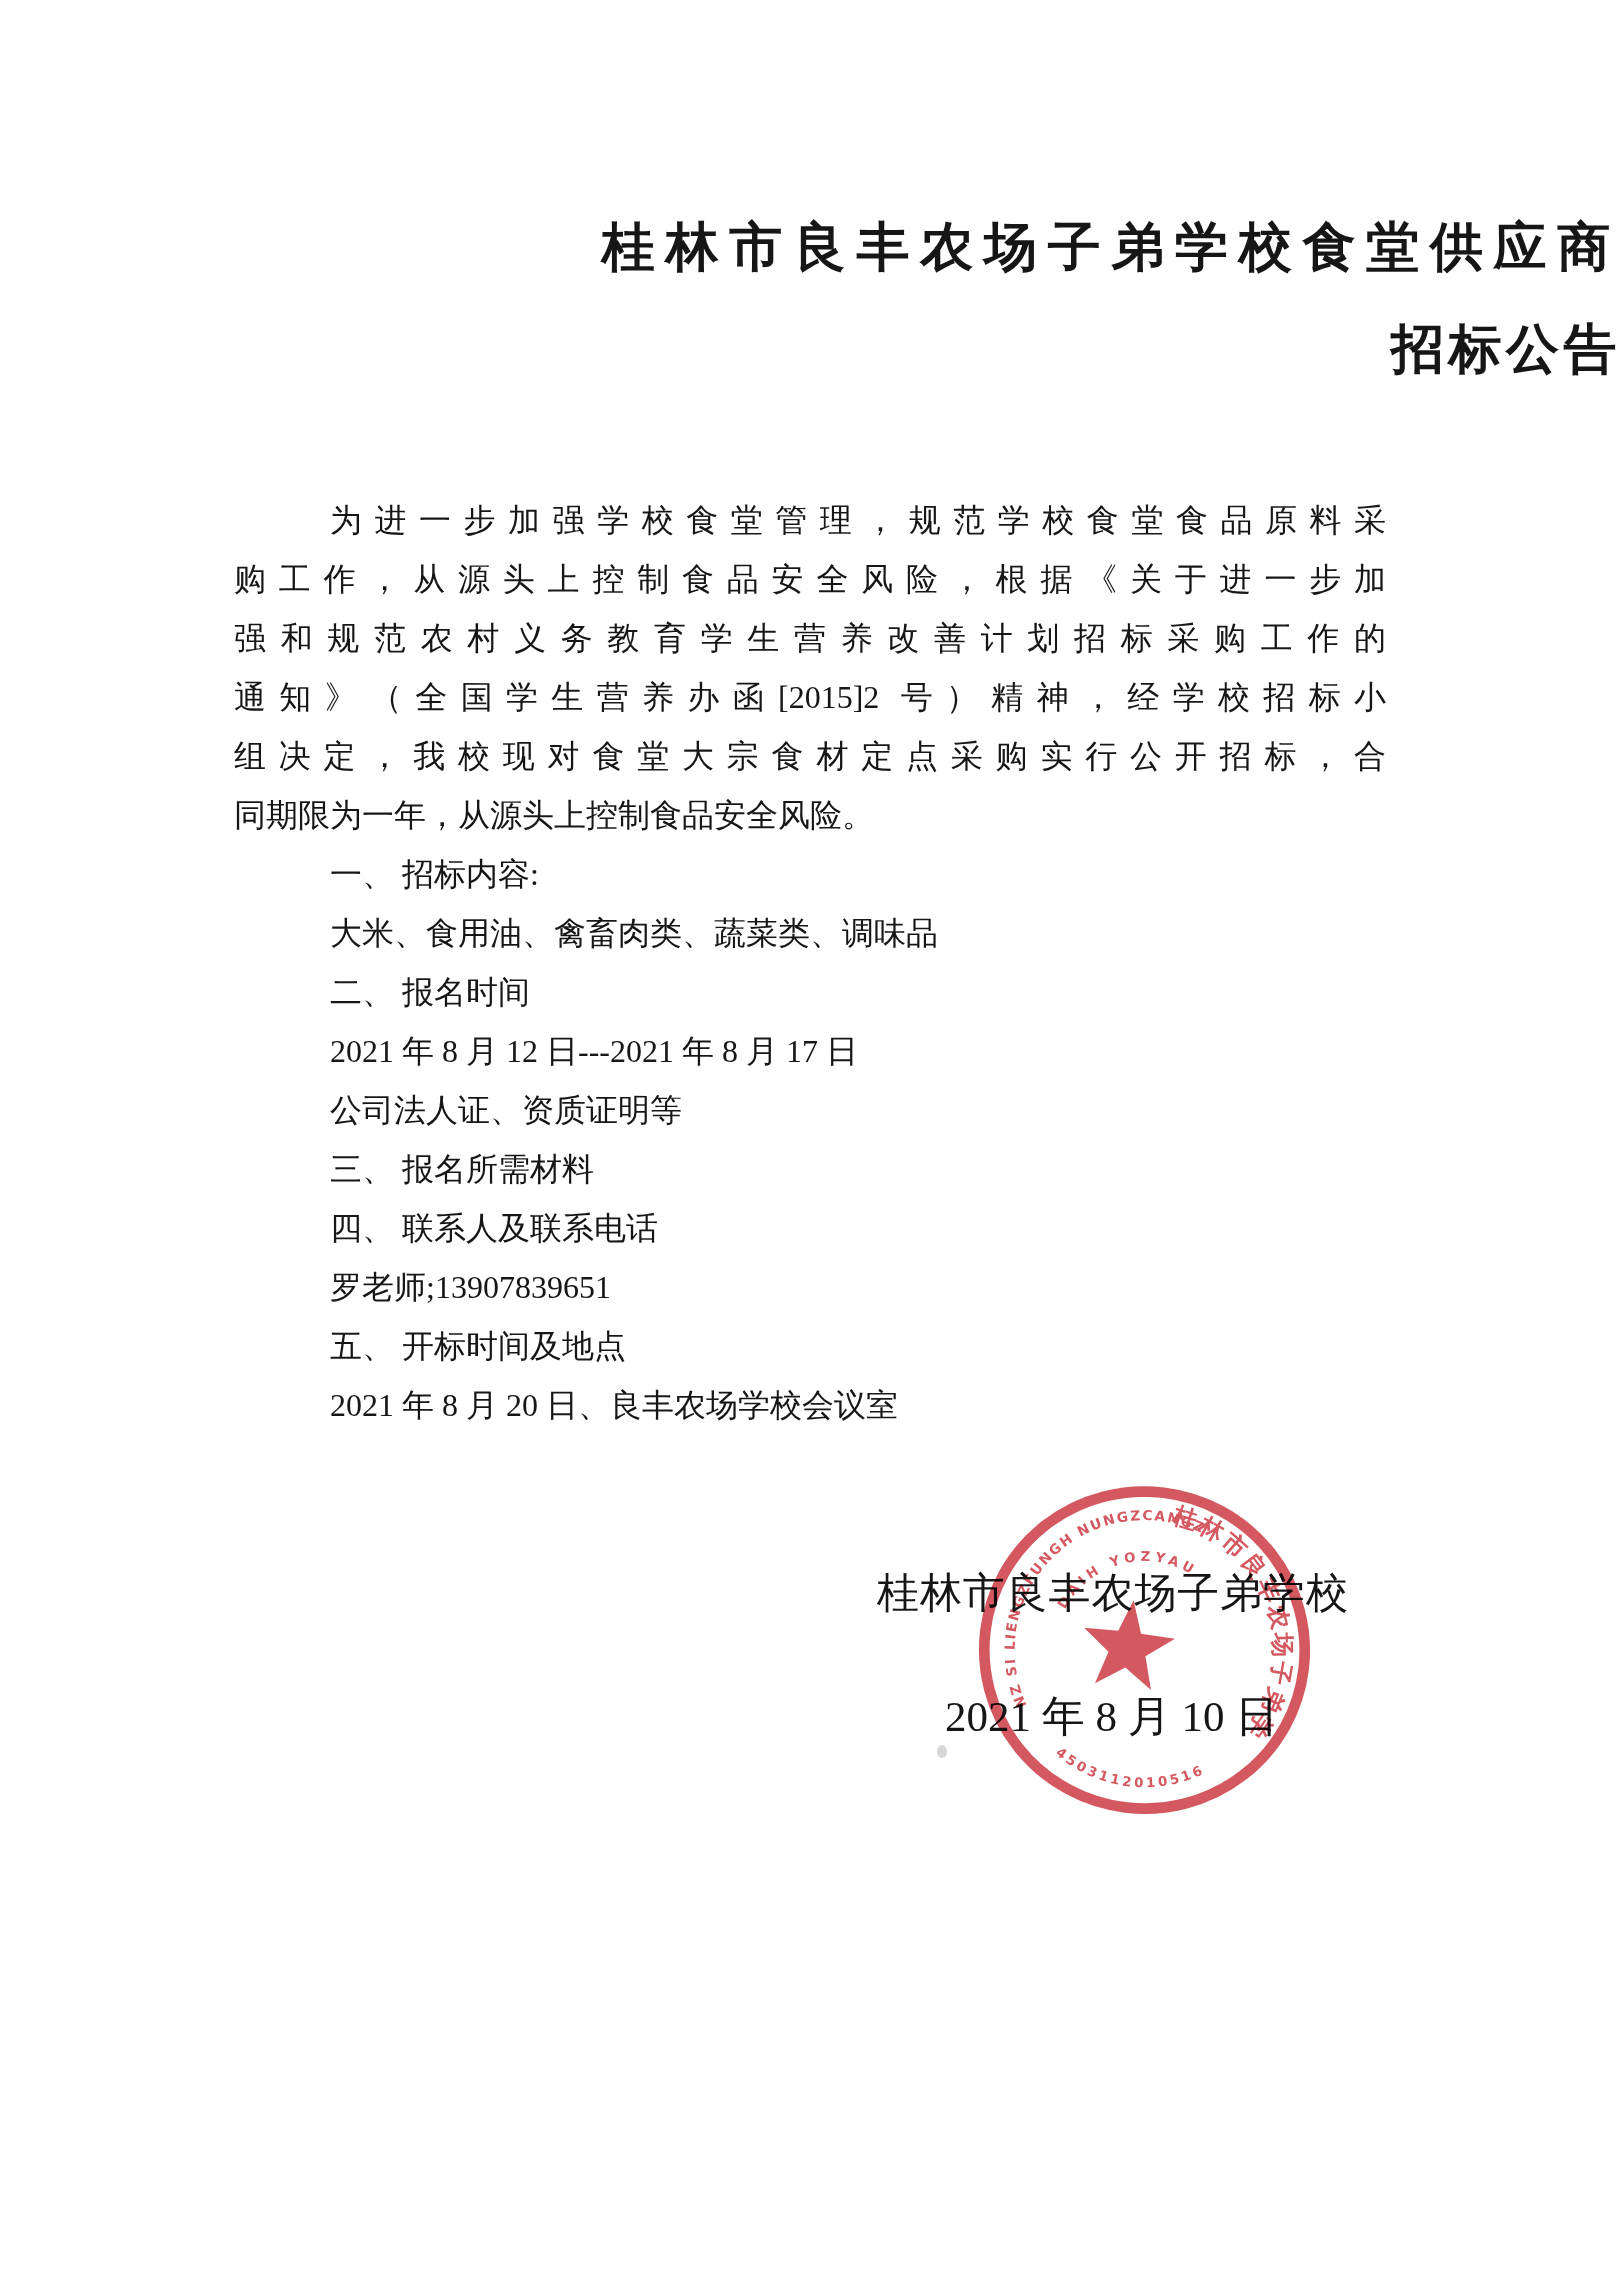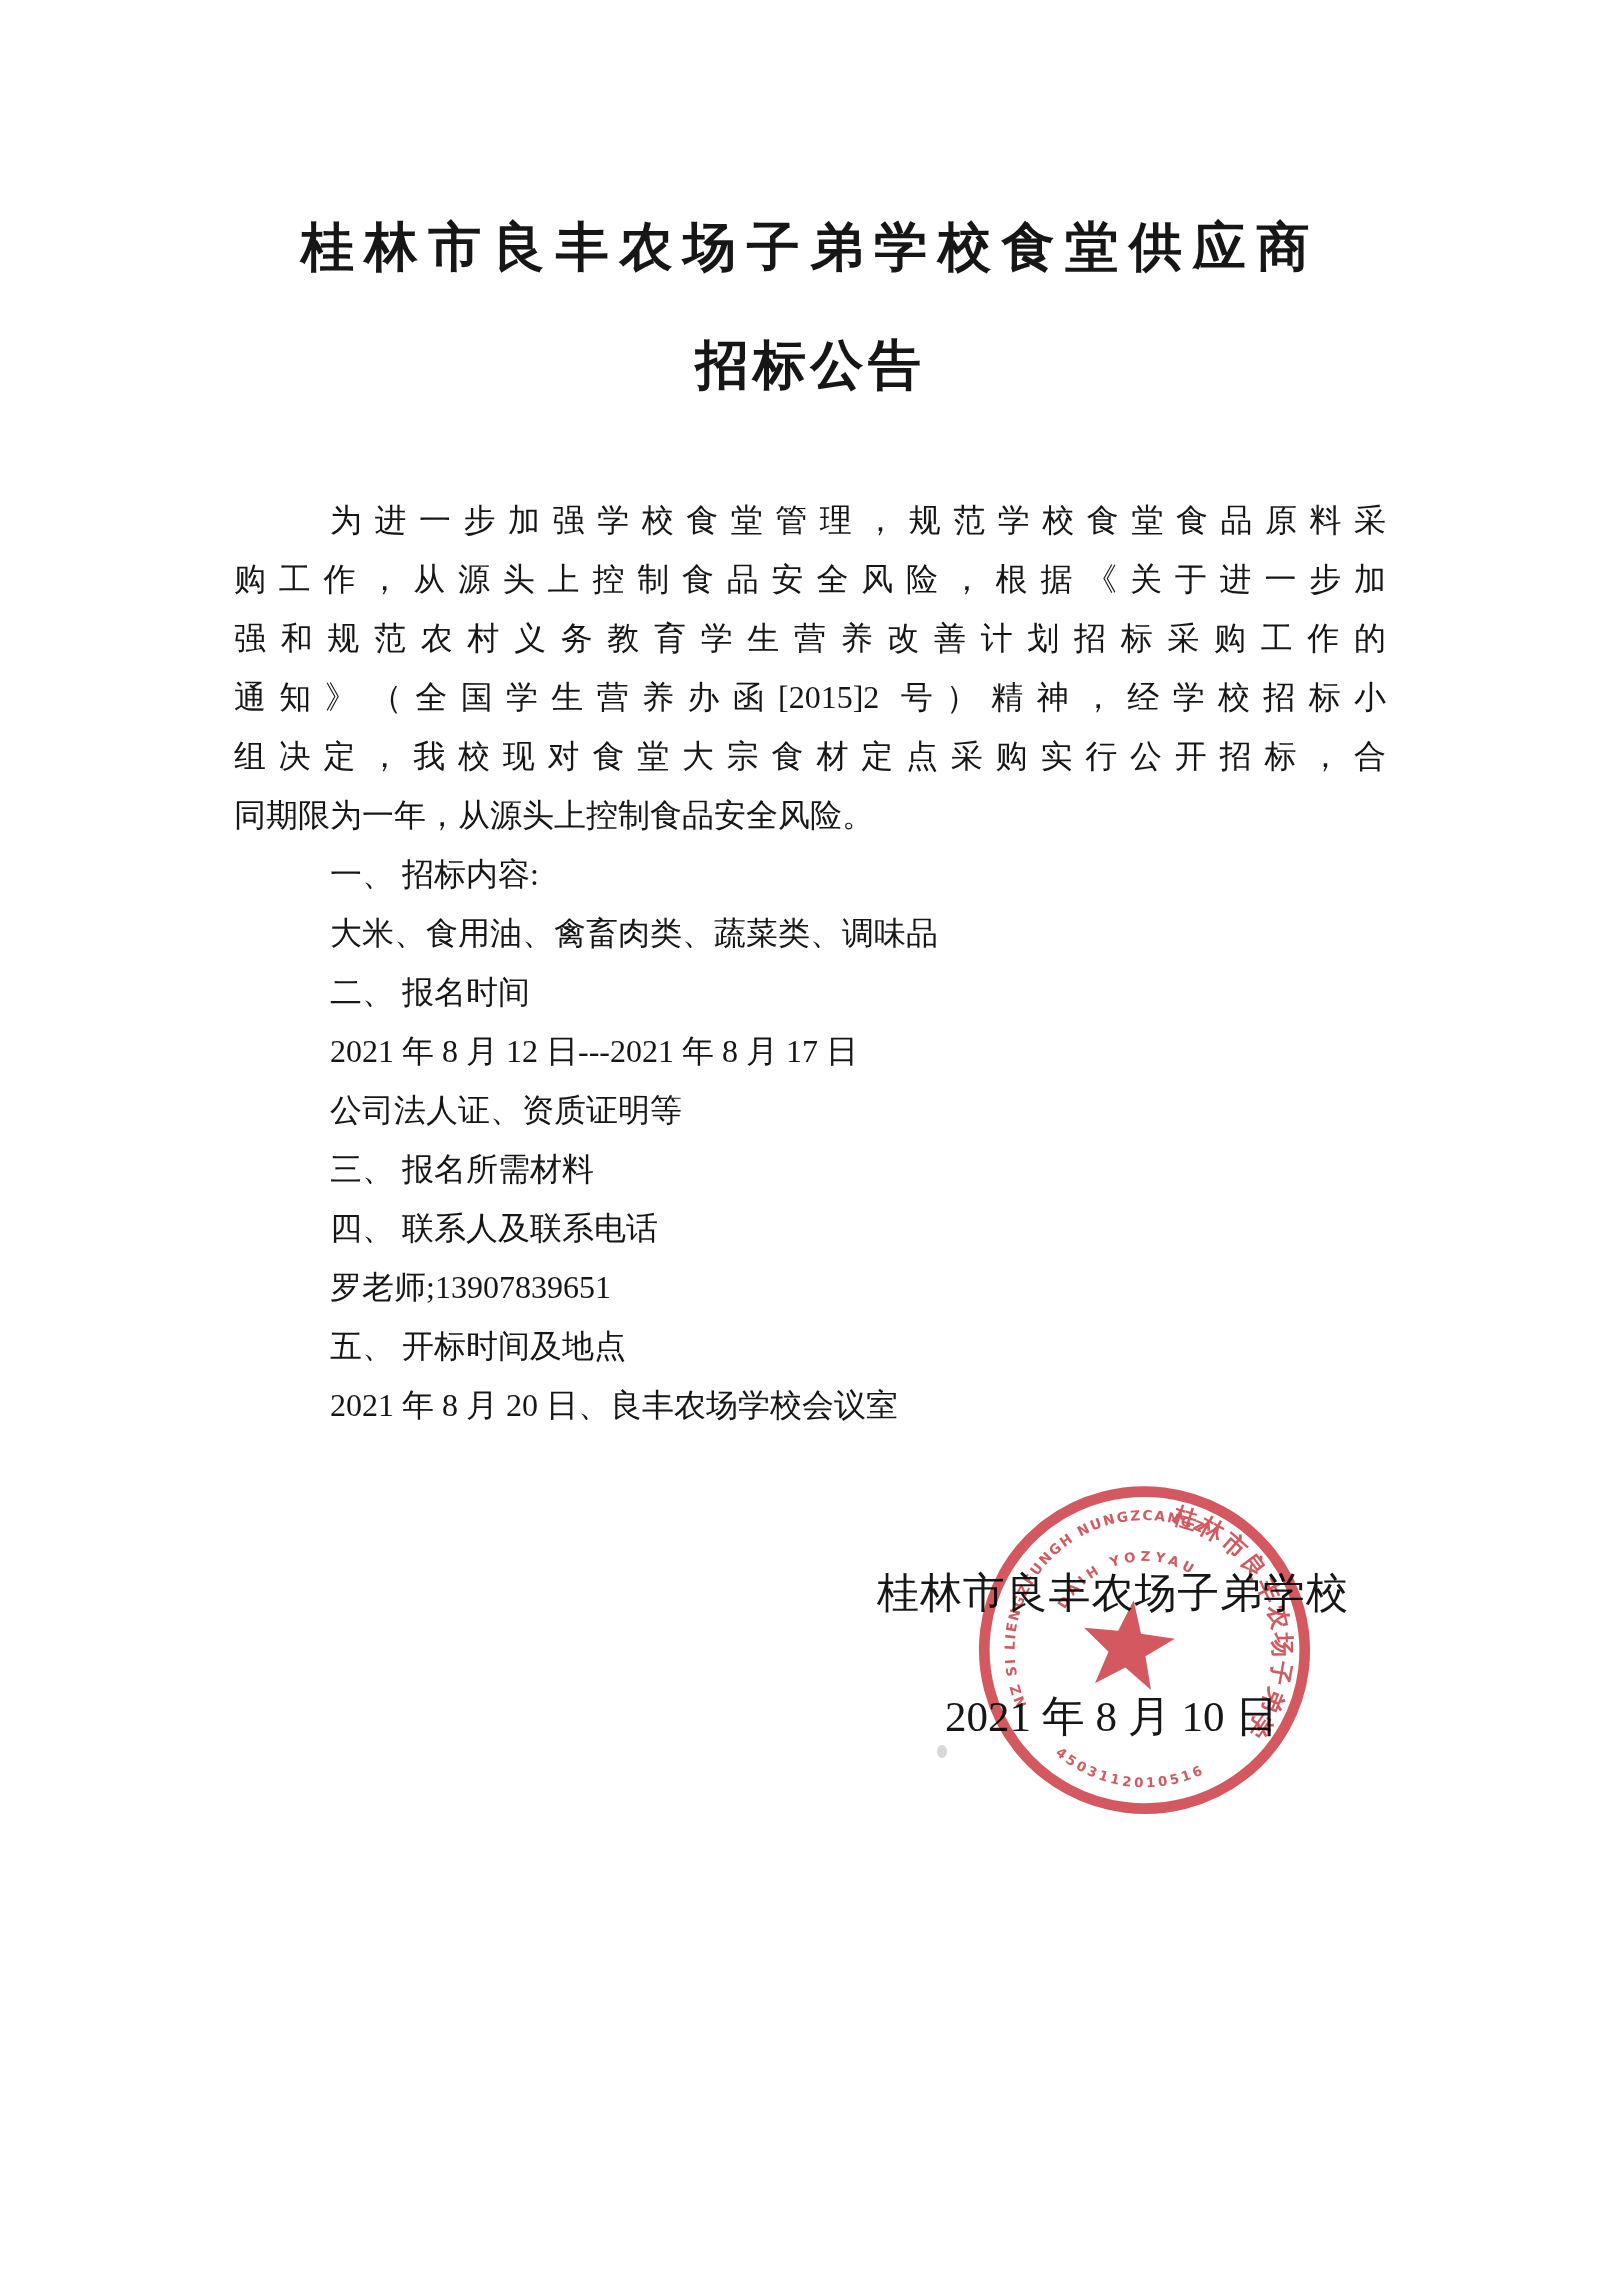--- a/index.html
+++ b/index.html
@@ -13,27 +13,27 @@
     height: 2293px;
     background: #ffffff;
     overflow: hidden;
     font-family: "Liberation Serif", "DejaVu Serif", serif;
     color: #161616;
   }
   .doc-title {
     position: absolute;
     left: 0;
     width: 100%;
-    text-align: center;
+    text-align: right;
     font-size: 53px;
     font-weight: 600;
     white-space: nowrap;
   }
   .doc-title.line1 { top: 212px; letter-spacing: 10.7px; }
-  .doc-title.line2 { top: 330px; letter-spacing: 4.5px; }
+  .doc-title.line2 { top: 314px; letter-spacing: 4.5px; }
 
   .body-block {
     position: absolute;
     left: 234px;
     top: 491px;
     width: 1152px;
     font-size: 32px;
   }
   .line {
     height: 59px;

